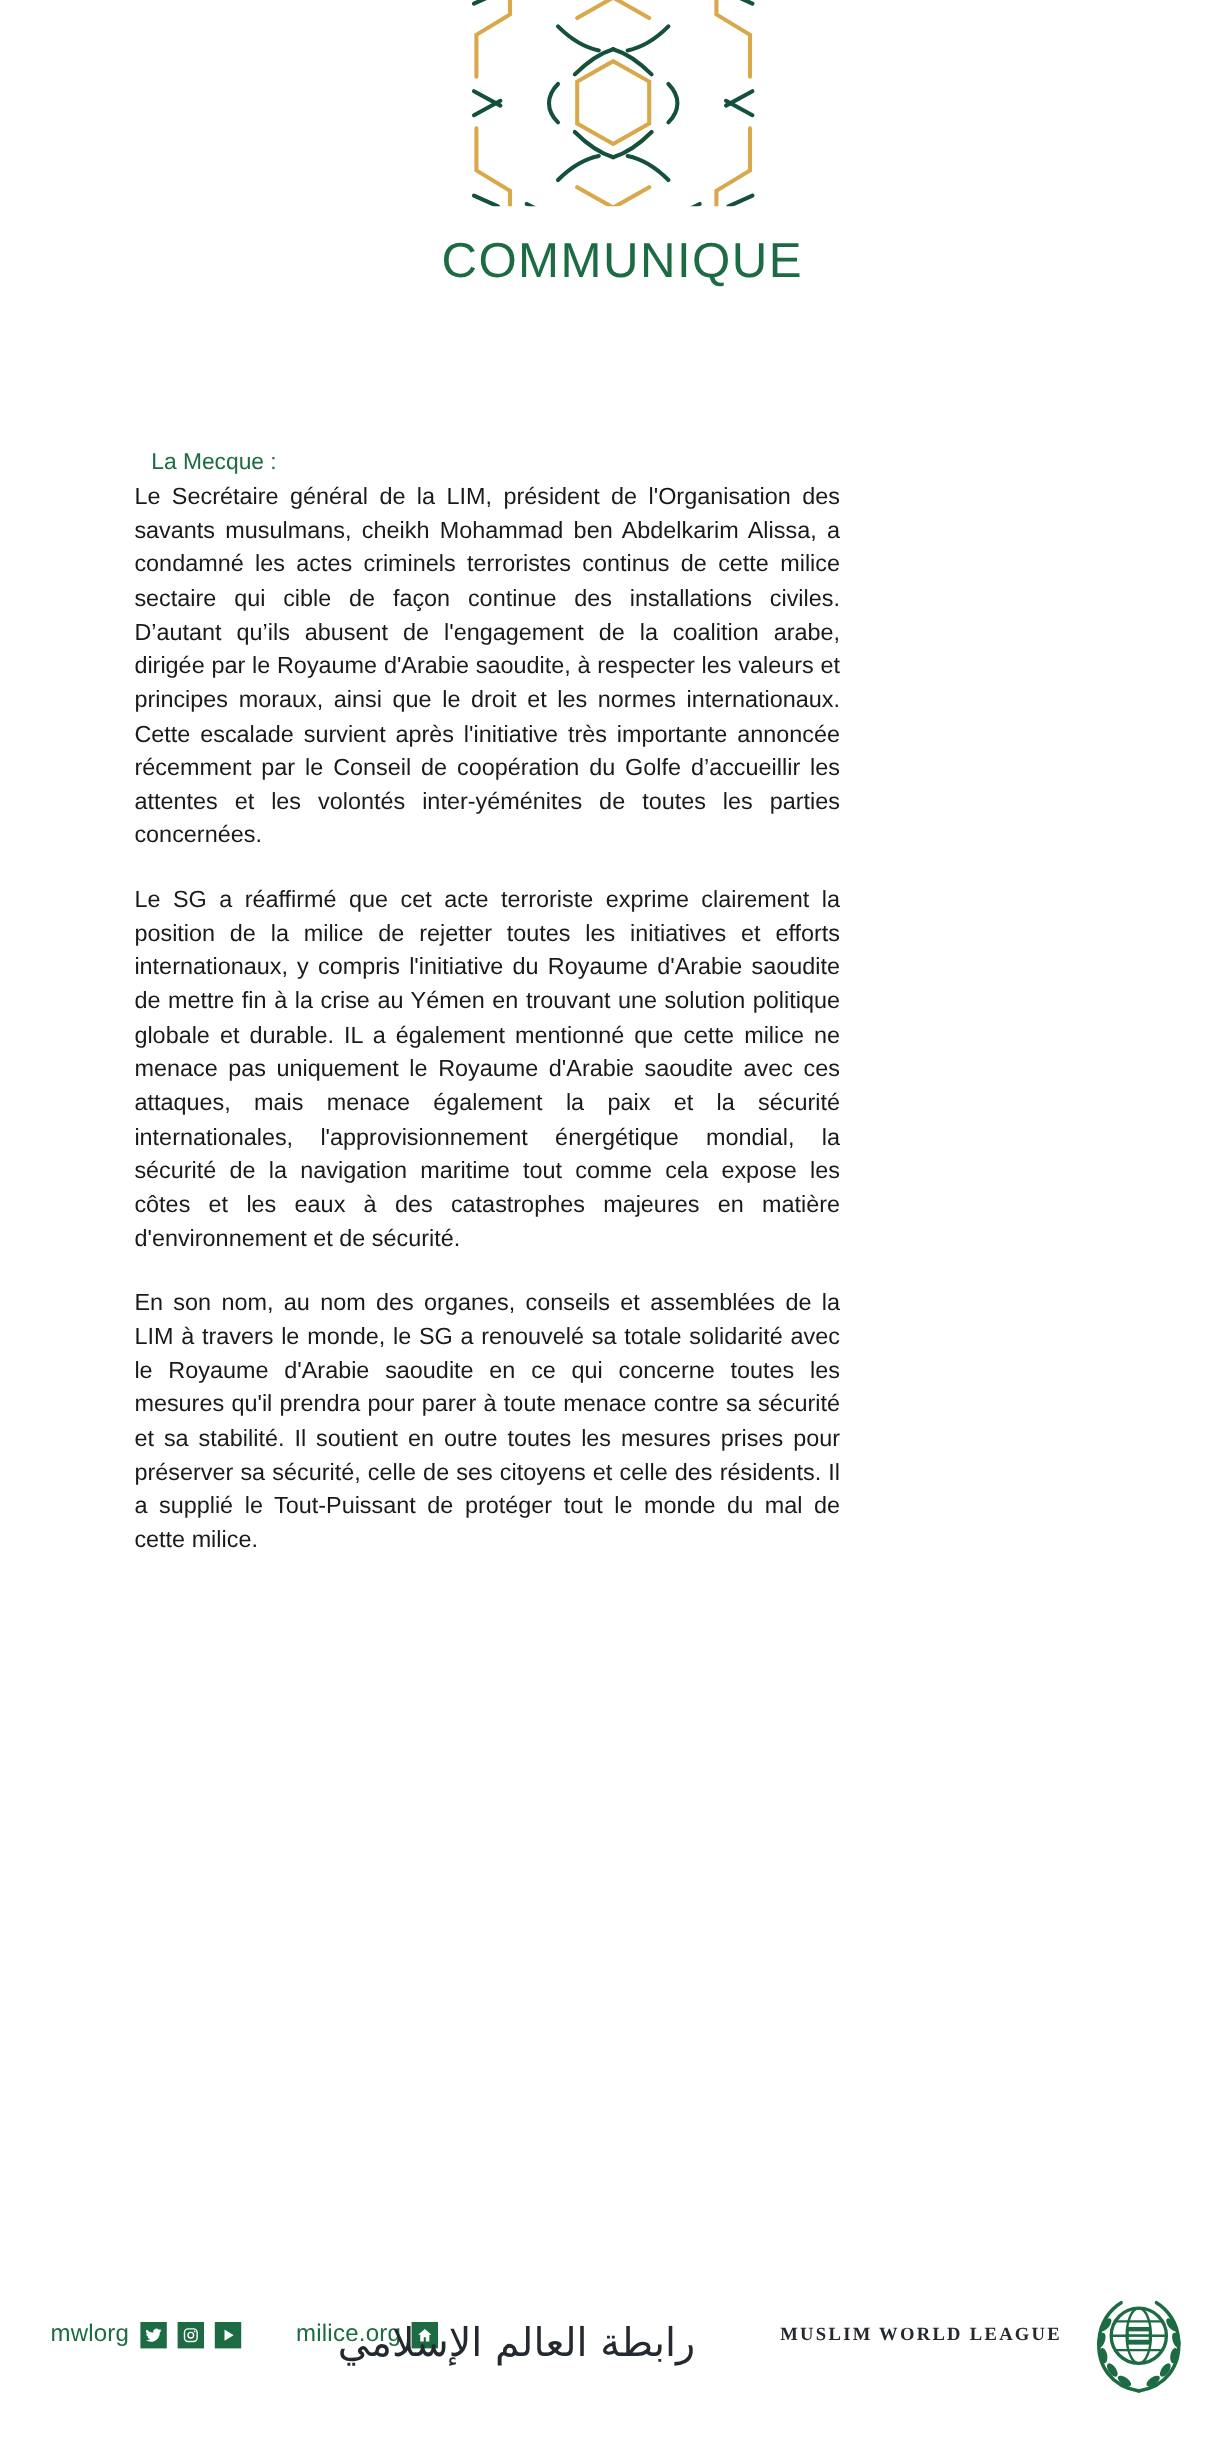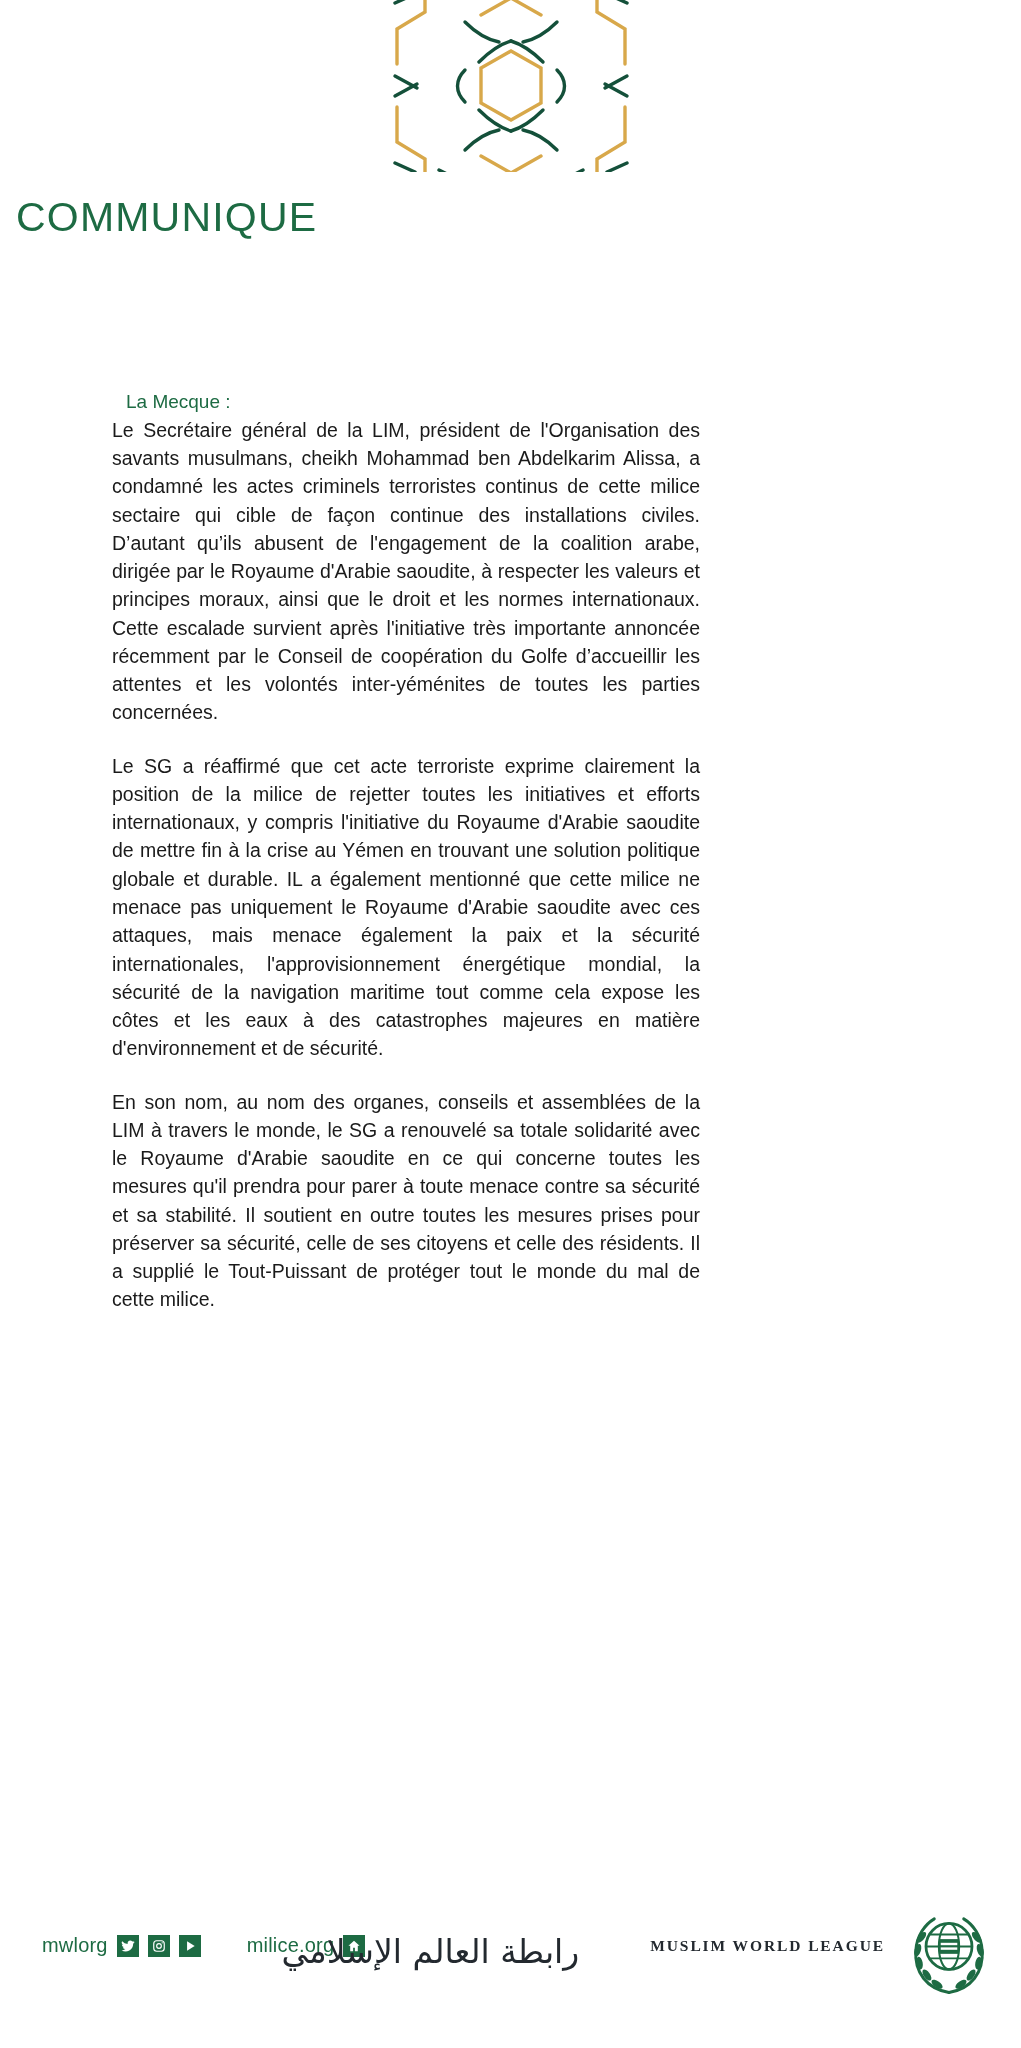--- a/index.html
+++ b/index.html
@@ -24,34 +24,34 @@
     justify-content: center;
     align-items: flex-start;
     overflow: hidden;
   }
   .ornament-wrap svg {
     display: block;
   }
 
   
   .title {
-    text-align: left;
+    text-align: center;
     color: #1d6b43;
     font-size: 41px;
     letter-spacing: 1.2px;
     font-weight: 400;
     margin: 22px 0 0 16px;
     font-family: "Liberation Sans", sans-serif;
   }
 
   
   .content {
     position: absolute;
     left: 112px;
-    top: 390px;
+    top: 374px;
     width: 588px;
   }
   .dateline {
     color: #1d6b43;
     font-size: 19px;
     margin: 0 0 2px 14px;
     line-height: 1.25;
   }
   p.para {
     font-size: 19.5px;

